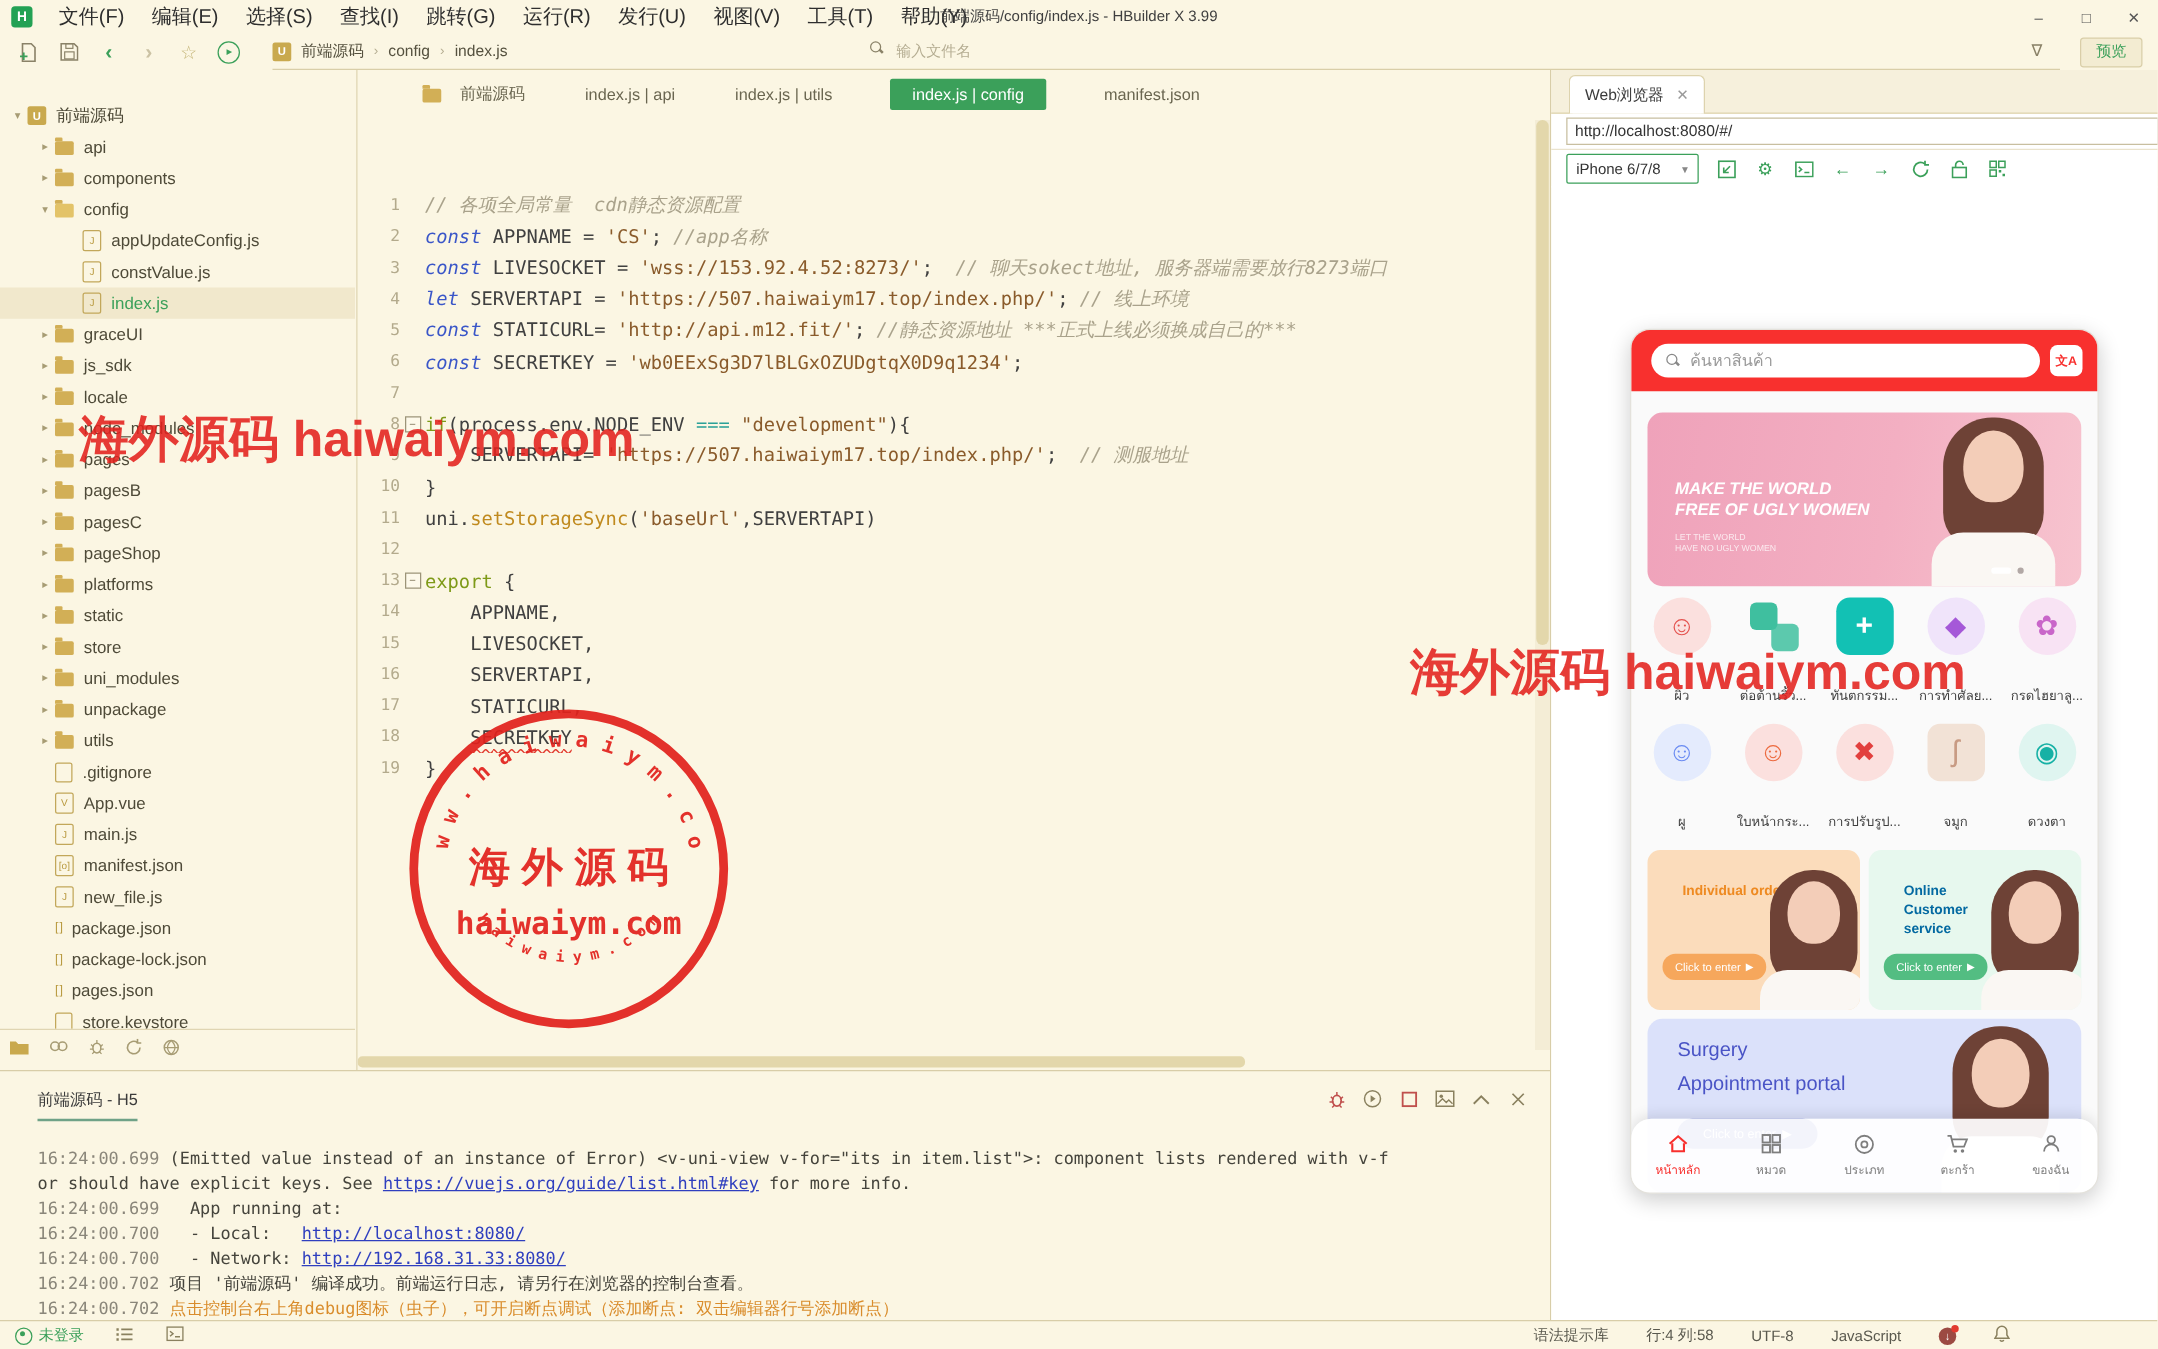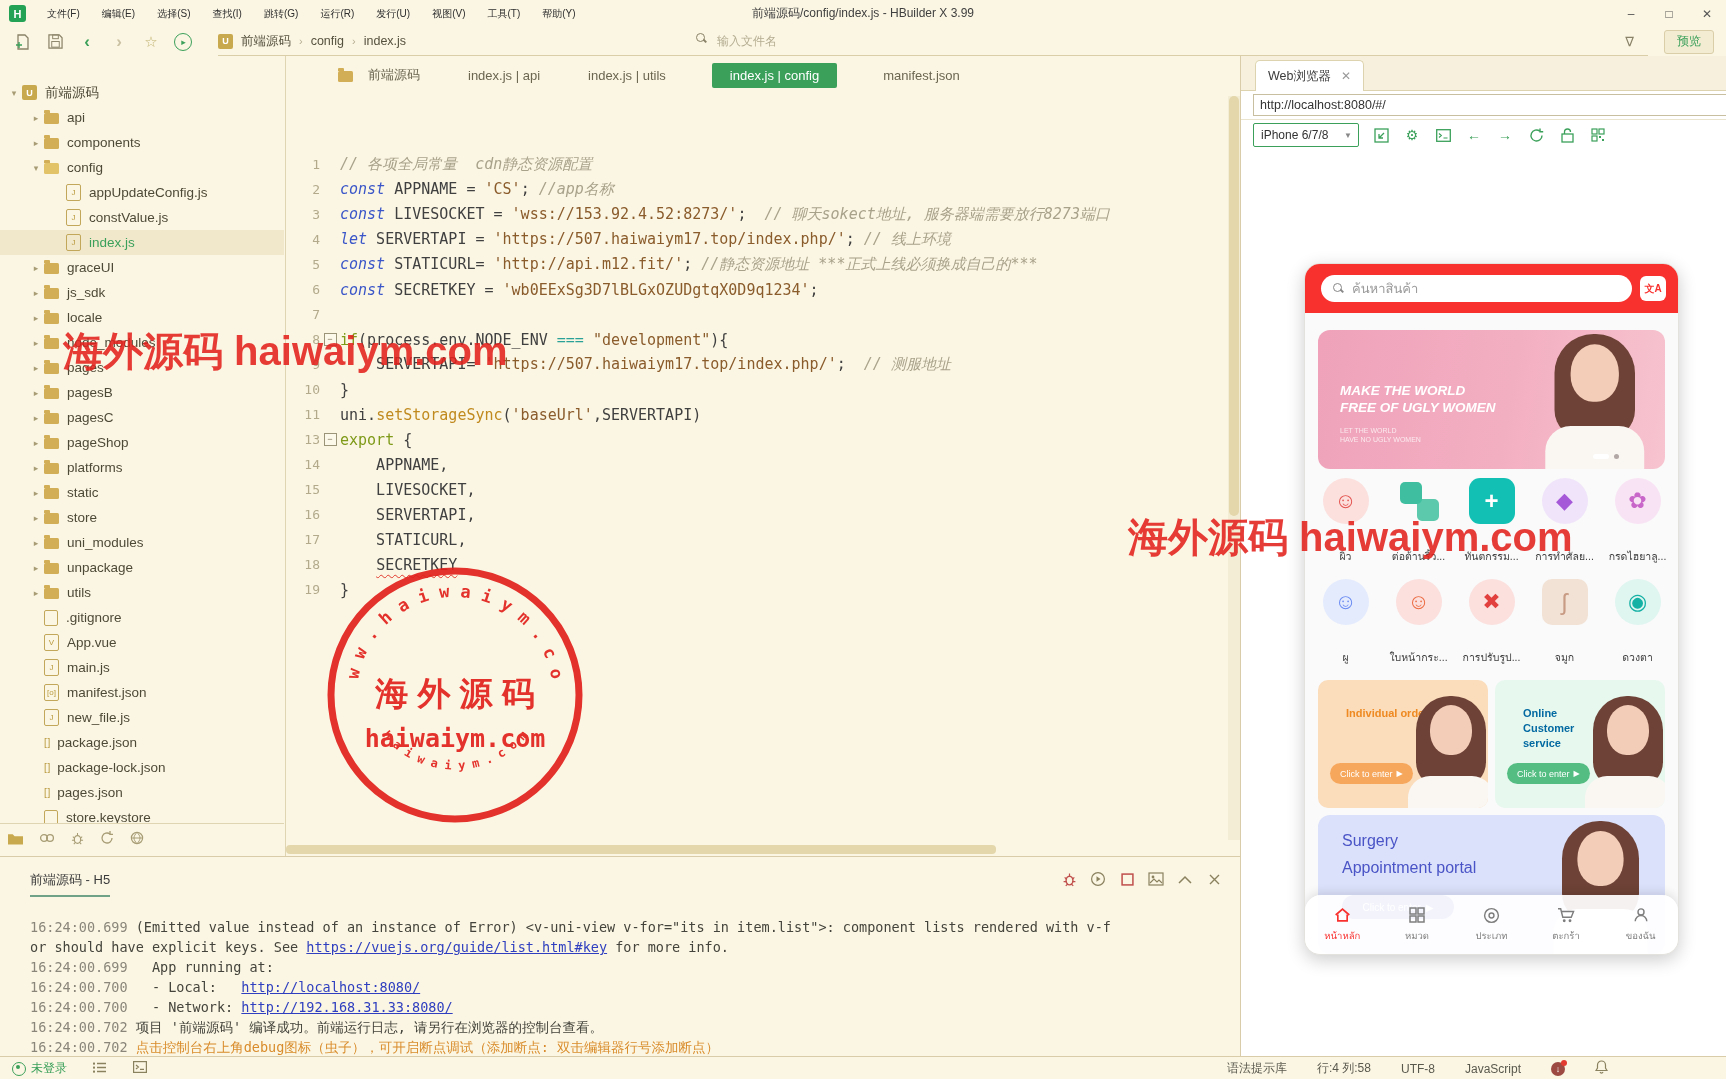--- a/index.html
+++ b/index.html
@@ -6,21 +6,21 @@
   body{width:1726px;height:1079px;overflow:hidden;position:relative;
        background:var(--bg,#FBF6E3);font-family:"Liberation Sans","DejaVu Sans",sans-serif;
        -webkit-font-smoothing:antialiased;color:#3b3b3b}
   #stage{position:absolute;inset:0;width:1726px;height:1079px}
 
   
   #titlebar{position:absolute;left:0;top:0;width:1726px;height:27px;display:flex;align-items:center}
   #logo{width:17px;height:17px;margin-left:9px;background:#23A154;color:#fff;border-radius:3px;
         font-size:11px;font-weight:bold;display:flex;align-items:center;justify-content:center}
   #menus{display:flex;margin-left:10px}
-  .menu-item{padding:0 11px;font-size:10px;color:#2e2e2e;line-height:27px;cursor:default}
+  .menu-item{padding:0 11px;font-size:16px;color:#2e2e2e;line-height:27px;cursor:default}
   #wtitle{position:absolute;left:50%;transform:translateX(-50%);font-size:12px;color:#3f3f3f}
   #winbtns{position:absolute;right:0;top:0;display:flex}
   .wbtn{width:38px;height:27px;display:flex;align-items:center;justify-content:center;font-size:12px;color:#555}
 
   
   #toolbar{position:absolute;left:0;top:27px;width:1726px;height:29px;display:flex;align-items:center}
   .tbicon{margin-left:14px;width:18px;height:18px;display:flex;align-items:center;justify-content:center;color:#8A8268}
   .tbicon svg{display:block}
   .chv{font-size:17px;font-weight:bold;line-height:18px}
   .chv.back{color:var(--accent)} .chv.fwd{color:#CBC2A4}
@@ -501,20 +501,25 @@
           <span class="ln">10</span>
           <span class="foldslot"></span>
           <span class="ct"><span class="tok-p">}</span></span>
         </div>
         <div class="code-line">
           <span class="ln">11</span>
           <span class="foldslot"></span>
           <span class="ct"><span class="tok-p">uni.</span><span class="tok-f">setStorageSync</span><span class="tok-p">(</span><span class="tok-s">'baseUrl'</span><span class="tok-p">,SERVERTAPI)</span></span>
         </div>
         <div class="code-line">
+          <span class="ln">12</span>
+          <span class="foldslot"></span>
+          <span class="ct"></span>
+        </div>
+        <div class="code-line">
           <span class="ln">13</span>
           <span class="foldslot hasfold"></span>
           <span class="ct"><span class="tok-g">export</span><span class="tok-p"> {</span></span>
         </div>
         <div class="code-line">
           <span class="ln">14</span>
           <span class="foldslot"></span>
           <span class="ct"><span class="tok-p">    APPNAME,</span></span>
         </div>
         <div class="code-line">

